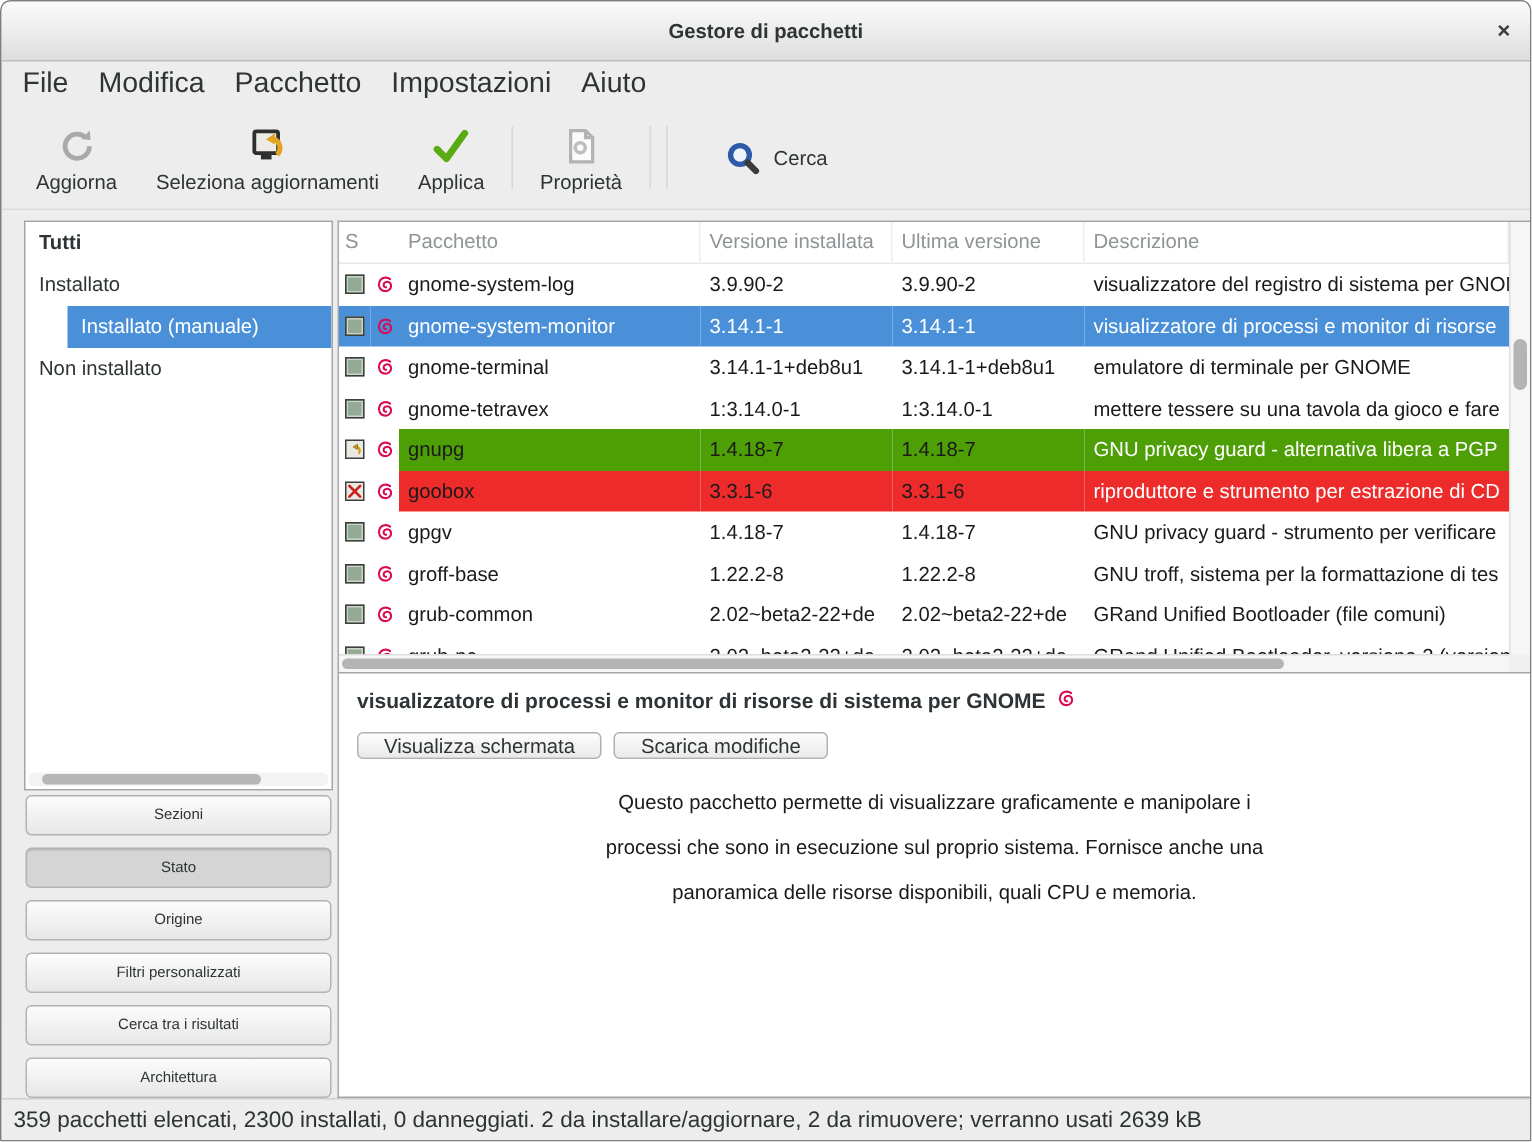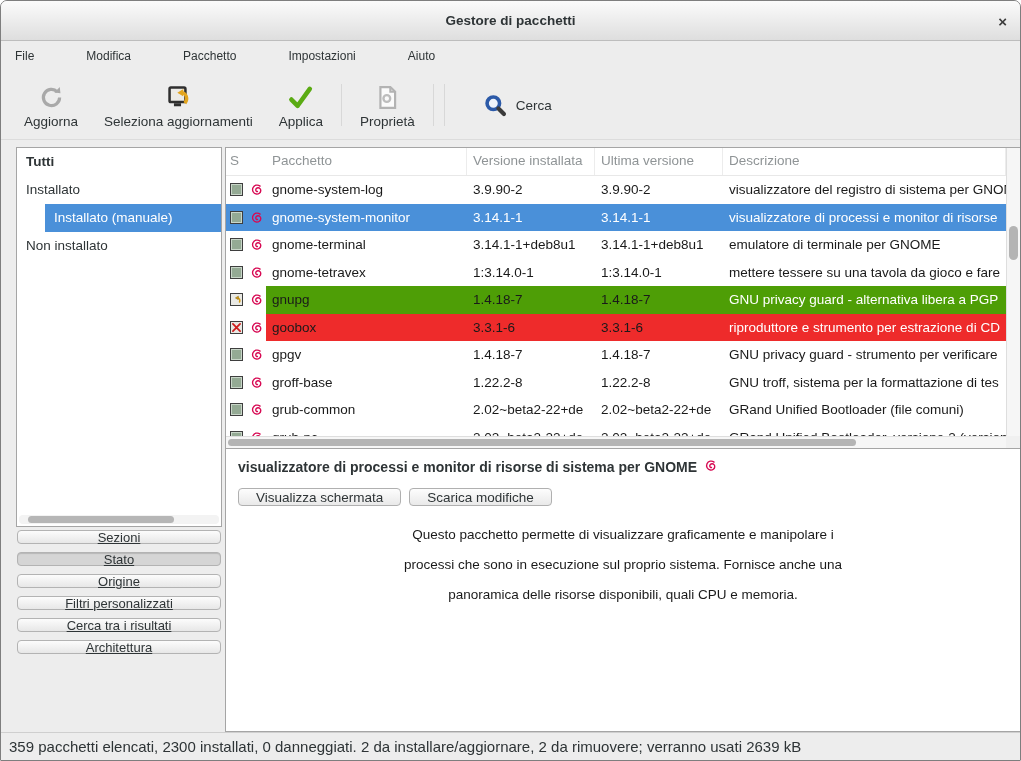--- a/index.html
+++ b/index.html
@@ -14,43 +14,43 @@
     font-family:"Liberation Sans", sans-serif;
     display:flex;flex-direction:column;
   }
   
   .titlebar{height:39px;flex:0 0 39px;background:linear-gradient(#fbfbfb,#dedede);
     border-bottom:1px solid #bdbdbd;position:relative;display:flex;align-items:center;justify-content:center;}
   .title{font-weight:bold;font-size:13.5px;color:#2e3436;}
   .close{position:absolute;right:13px;top:50%;transform:translateY(-50%);
     font-size:15px;font-weight:bold;color:#3c3c3c;cursor:default;line-height:1;}
   
-  .menubar{height:30px;flex:0 0 30px;display:flex;align-items:center;padding-left:4px;font-size:12px;gap:32px;}
+  .menubar{height:30px;flex:0 0 30px;display:flex;align-items:center;padding-left:4px;font-size:19px;}
   .menu-item{padding:5px 10px;}
   
   .toolbar{height:69px;flex:0 0 69px;display:flex;align-items:center;padding-left:10px;
     border-bottom:1px solid #dcdcdc;font-size:13.5px;box-sizing:border-box;}
   .tb-item{display:flex;flex-direction:column;align-items:center;gap:3px;padding:4px 13px;}
   .tb-item .tb-icon{height:30px;display:flex;align-items:flex-end;justify-content:center;}
   .tb-item.horizontal{flex-direction:row;gap:8px;margin-left:20px;}
   .tb-item.horizontal .tb-icon{align-items:center;height:auto;}
   .tb-sep{width:1px;align-self:stretch;margin:13px 5px;background:#d8d8d8;}
   
   .main{flex:1;min-height:0;display:flex;padding-top:7px;box-sizing:border-box;padding-left:13px;}
   .sidebar{width:208px;flex:0 0 208px;display:flex;flex-direction:column;padding-left:2px;box-sizing:border-box;}
   .filter-list{background:#fff;border:1px solid #a5a5a5;height:380px;flex:0 0 380px;
     position:relative;font-size:13.5px;box-sizing:border-box;overflow:hidden;}
   .filter-item{height:28px;line-height:28px;padding-left:9px;white-space:nowrap;overflow:hidden;}
   .filter-item.bold{font-weight:bold;}
   .filter-item.selected{background:var(--sel);color:#fff;margin-left:28px;}
   .filter-hscroll{position:absolute;left:2px;right:2px;bottom:2px;height:9px;background:#f3f3f3;border-radius:4px;}
   .filter-hscroll .thumb{position:absolute;left:9px;top:1px;height:7px;width:146px;background:#b6b6b6;border-radius:3.5px;}
   .filter-buttons{margin-top:3px;display:flex;flex-direction:column;gap:8px;padding:0 1px;}
-  .fbtn{height:14px;border:1px solid #b3b3b3;border-radius:4px;background:linear-gradient(#fcfcfc,#e7e7e7);
-    font-size:13px;color:var(--fg);display:flex;align-items:center;justify-content:center;font-family:inherit;text-decoration:underline;}
+  .fbtn{height:27px;border:1px solid #b3b3b3;border-radius:4px;background:linear-gradient(#fcfcfc,#e7e7e7);
+    font-size:10px;color:var(--fg);display:flex;align-items:center;justify-content:center;font-family:inherit;}
   .fbtn.active{background:#d5d5d5;box-shadow:inset 0 1px 1px rgba(0,0,0,.14);}
   .splitter{width:3px;flex:0 0 3px;}
   .content{flex:1;display:flex;flex-direction:column;min-width:0;}
   
   .table-area{height:302px;flex:0 0 302px;position:relative;background:#fff;
     border:1px solid #a5a5a5;border-right:none;box-sizing:border-box;}
   .table-main{margin-right:14px;height:100%;display:flex;flex-direction:column;overflow:hidden;}
   .grid{display:grid;grid-template-columns:21px 19px 201px 128px 128px minmax(0,1fr);}
   .thead{height:27px;flex:0 0 27px;border-bottom:1px solid #e8e8e8;}
   .hcell{color:#8f9496;font-size:13.5px;line-height:26px;padding-left:6px;white-space:nowrap;

